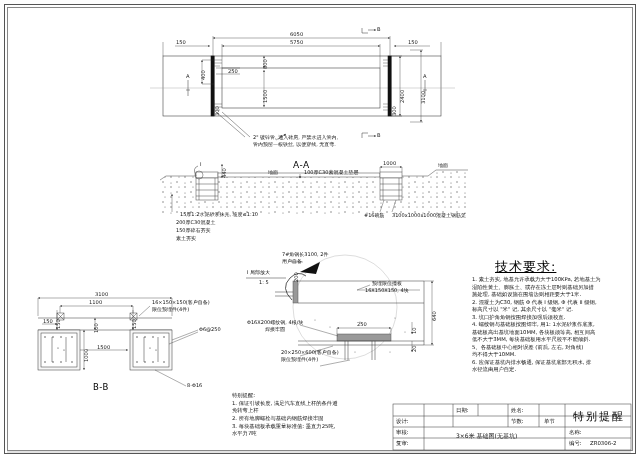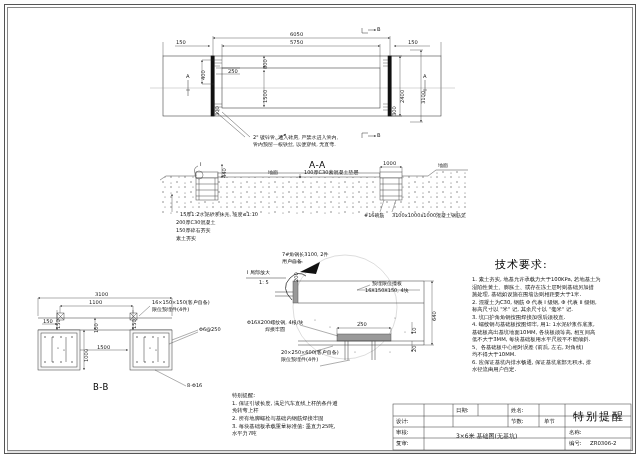--- a/index.html
+++ b/index.html
@@ -6,23 +6,23 @@
   body{width:640px;height:458px;overflow:hidden;position:relative;
        font-family:"DejaVu Sans","Liberation Sans",sans-serif;color:#1a1a1a;}
   #sheet{position:absolute;left:0;top:0;width:640px;height:458px;}
   .frame{position:absolute;left:4px;top:4px;width:630px;height:448px;border:1px solid #555;}
   .frame2{position:absolute;left:7px;top:7px;width:624px;height:442px;border:1px solid #888;}
   svg{position:absolute;left:0;top:0;width:640px;height:458px;overflow:visible;}
   .tx{position:absolute;white-space:pre;line-height:1.18;}
   .dim{font-size:5.2px;color:#222;}
   .dimv{font-size:5.2px;color:#222;transform-origin:0 0;transform:rotate(-90deg);}
   .note{font-size:5.0px;color:#111;}
-  .sect{font-size:9px;color:#000;letter-spacing:.5px;margin-left:16px;}
+  .sect{font-size:9px;color:#000;letter-spacing:.5px;}
   .sect2{font-size:8.5px;color:#000;letter-spacing:.5px;}
-  .req-title{font-size:11px;color:#000;letter-spacing:1px;}
+  .req-title{font-size:13px;color:#000;letter-spacing:1px;text-decoration:underline;}
   .req{font-size:5.3px;color:#111;line-height:1.42;}
   .special{font-size:5.3px;color:#111;line-height:1.45;}
   .tb{position:absolute;font-size:5.4px;color:#111;}
   .tb-company{position:absolute;font-size:11px;color:#000;letter-spacing:2px;}
   .tb-mid{position:absolute;font-size:6px;color:#111;}
 </style>
 </head>
 <body>
 
 <div id="sheet">

